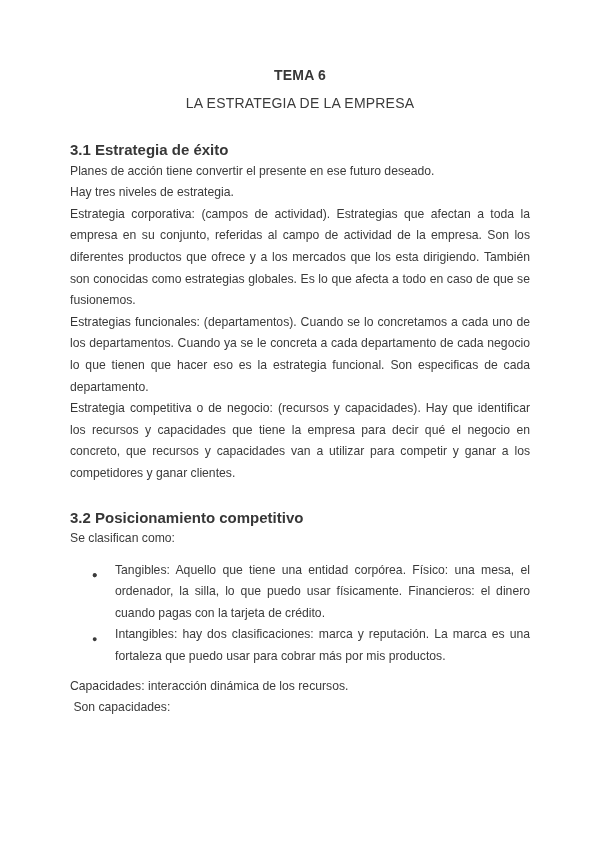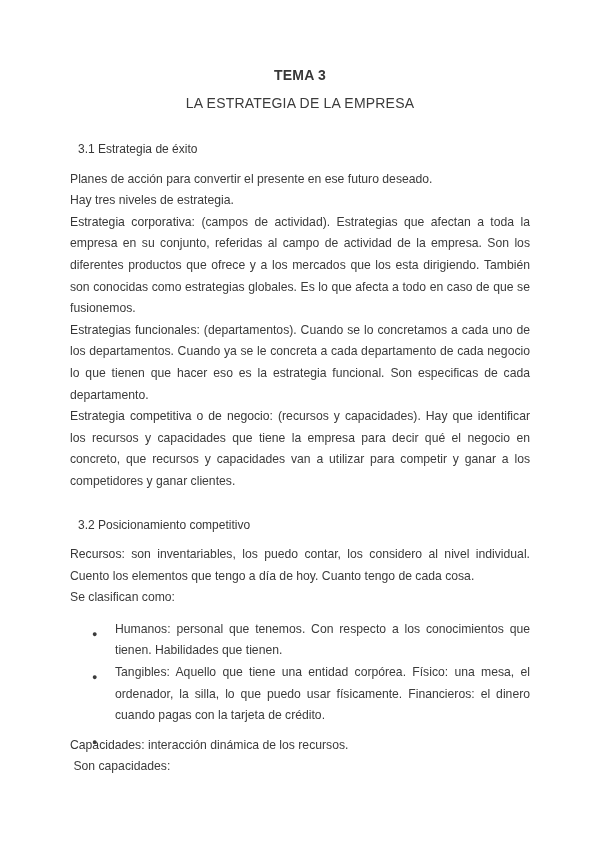--- a/index.html
+++ b/index.html
@@ -28,23 +28,23 @@
     margin: 9px 0 11px 0;
     font-size: 14px; line-height: 19px;
     font-weight: 400;
     text-align: center;
     letter-spacing: 0.2px;
     color: #3b3b3b;
   }
   .section-first { margin-top: 26px; }
   .section-next  { margin-top: 22px; }
   .section-heading {
-    margin: 8px;
-    font-size: 12px; line-height: 21.6px;
-    font-weight: 400;
+    margin: 0;
+    font-size: 15px; line-height: 21.6px;
+    font-weight: 700;
     color: #373737;
   }
   .para {
     margin: 0;
     font-size: 12.2px; line-height: 21.6px;
     text-align: justify;
   }
   .para .lead { font-weight: 400; color: #373737; }
   .bullet-list {
     list-style: none;
@@ -62,40 +62,39 @@
     left: -23px; top: 0;
     font-size: 13px;
     color: #3b3b3b;
   }
 </style>
 </head>
 <body>
 
 <div class="page">
 
-  <h1 class="doc-title">TEMA 3</h1>
+  <h1 class="doc-title">TEMA 6</h1>
   <h2 class="doc-subtitle">LA ESTRATEGIA DE LA EMPRESA</h2>
 
   <section class="section-first">
     <h3 class="section-heading">3.1 Estrategia de éxito</h3>
-    <p class="para">Planes de acción para convertir el presente en ese futuro deseado.</p>
+    <p class="para">Planes de acción tiene convertir el presente en ese futuro deseado.</p>
     <p class="para">Hay tres niveles de estrategia.</p>
     <p class="para"><strong class="lead">Estrategia corporativa:</strong><span> (campos de actividad). Estrategias que afectan a toda la empresa en su conjunto, referidas al campo de actividad de la empresa. Son los diferentes productos que ofrece y a los mercados que los esta dirigiendo. También son conocidas como estrategias globales. Es lo que afecta a todo en caso de que se fusionemos.</span></p>
     <p class="para"><strong class="lead">Estrategias funcionales:</strong><span> (departamentos). Cuando se lo concretamos a cada uno de los departamentos. Cuando ya se le concreta a cada departamento de cada negocio lo que tienen que hacer eso es la estrategia funcional. Son especificas de cada departamento.</span></p>
     <p class="para"><strong class="lead">Estrategia competitiva o de negocio:</strong><span> (recursos y capacidades). Hay que identificar los recursos y capacidades que tiene la empresa para decir qué el negocio en concreto, que recursos y capacidades van a utilizar para competir y ganar a los competidores y ganar clientes.</span></p>
   </section>
 
   <section class="section-next">
     <h3 class="section-heading">3.2 Posicionamiento competitivo</h3>
-    <p class="para"><strong class="lead">Recursos:</strong><span> son inventariables, los puedo contar, los considero al nivel individual. Cuento los elementos que tengo a día de hoy. Cuanto tengo de cada cosa.</span></p>
     <p class="para">Se clasifican como:</p>
 
     <ul class="bullet-list">
-      <li class="bullet-item"><span class="dot" style="font-size: 9px; top: 5px;">●</span><span>Humanos: personal que tenemos. Con respecto a los conocimientos que tienen. Habilidades que tienen.</span></li>
+      <li class="bullet-item"><span class="dot" style="font-size: 9px; top: 5px;">●</span></li>
       <li class="bullet-item"><span class="dot" style="font-size: 9px; top: 5px;">●</span><span>Tangibles: Aquello que tiene una entidad corpórea. Físico: una mesa, el ordenador, la silla, lo que puedo usar físicamente. Financieros: el dinero cuando pagas con la tarjeta de crédito.</span></li>
-      <li class="bullet-item"><span class="dot" style="font-size: 9px; top: 5px;">●</span></li>
+      <li class="bullet-item"><span class="dot" style="font-size: 9px; top: 5px;">●</span><span>Intangibles: hay dos clasificaciones: marca y reputación. La marca es una fortaleza que puedo usar para cobrar más por mis productos.</span></li>
     </ul>
 
     <p class="para"><strong class="lead">Capacidades:</strong><span> interacción dinámica de los recursos.</span></p>
     <p class="para">&nbsp;Son capacidades:</p>
   </section>
 
 </div>
 
 </body></html>

